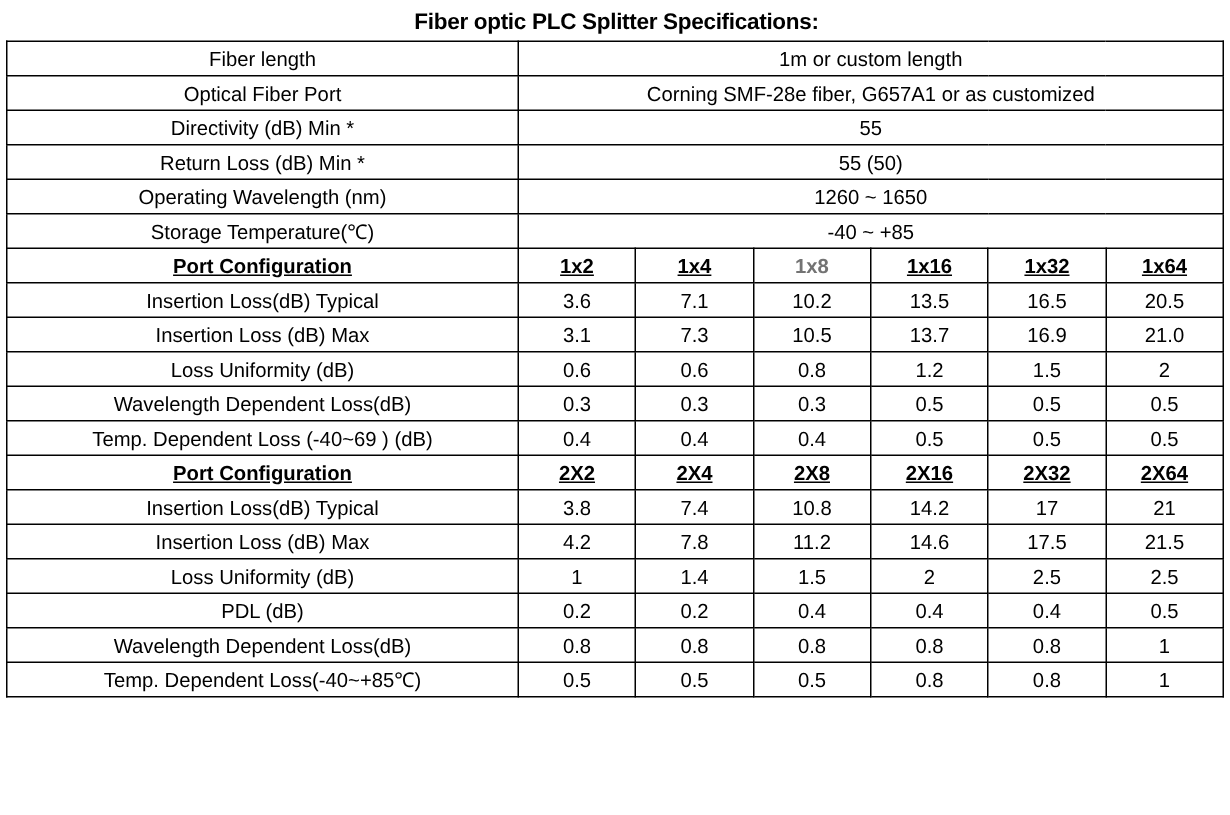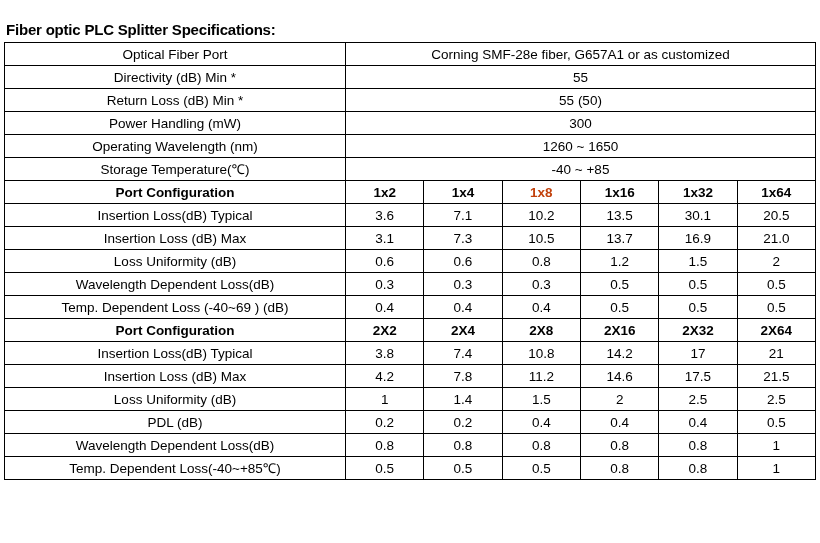--- a/index.html
+++ b/index.html
@@ -17,22 +17,23 @@
   .page {
     width: 820px;
     height: 543px;
     box-sizing: border-box;
     padding: 2px 4px 0 4px;
   }
   .title {
     font-size: 15px;
     font-weight: bold;
     line-height: 18px;
-    margin: 19px 0 3px 2px;
+    margin: 4px 0 3px 2px;
     letter-spacing: -0.2px;
+    text-align: center;
   }
   table.spec {
     border-collapse: collapse;
     width: 812px;
     table-layout: fixed;
   }
   table.spec td {
     border: 1px solid #000000;
     font-size: 13.5px;
     line-height: 15px;
@@ -47,51 +48,52 @@
     width: 336px;
   }
   td.wide {
     text-align: center;
   }
   td.val {
     width: 79px;
   }
   .bold {
     font-weight: bold;
+    text-decoration: underline;
   }
   .red {
-    color: #c2410c;
+    color: #737373;
     font-weight: bold;
   }
 </style>
 </head>
 <body>
 
 <div class="page">
 
   <div class="title">Fiber optic PLC Splitter Specifications:</div>
 
   <table class="spec">
     <tbody>
 
       <tr>
+        <td class="label">Fiber length</td>
+        <td class="wide" colspan="6">1m or custom length</td>
+      </tr>
+      <tr>
         <td class="label">Optical Fiber Port</td>
         <td class="wide" colspan="6">Corning SMF-28e fiber, G657A1 or as customized</td>
       </tr>
       <tr>
         <td class="label">Directivity (dB) Min *</td>
         <td class="wide" colspan="6">55</td>
       </tr>
       <tr>
         <td class="label">Return Loss (dB) Min *</td>
         <td class="wide" colspan="6">55 (50)</td>
-      </tr>
-      <tr>
-        <td class="label">Power Handling (mW)</td>
-        <td class="wide" colspan="6">300</td>
       </tr>
       <tr>
         <td class="label">Operating Wavelength (nm)</td>
         <td class="wide" colspan="6">1260 ~ 1650</td>
       </tr>
       <tr>
         <td class="label">Storage Temperature(℃)</td>
         <td class="wide" colspan="6">-40 ~ +85</td>
       </tr>
 
@@ -104,21 +106,21 @@
         <td class="val bold">1x32</td>
         <td class="val bold">1x64</td>
       </tr>
 
       <tr>
         <td class="label">Insertion Loss(dB) Typical</td>
         <td class="val">3.6</td>
         <td class="val">7.1</td>
         <td class="val">10.2</td>
         <td class="val">13.5</td>
-        <td class="val">30.1</td>
+        <td class="val">16.5</td>
         <td class="val">20.5</td>
       </tr>
       <tr>
         <td class="label">Insertion Loss (dB) Max</td>
         <td class="val">3.1</td>
         <td class="val">7.3</td>
         <td class="val">10.5</td>
         <td class="val">13.7</td>
         <td class="val">16.9</td>
         <td class="val">21.0</td>

